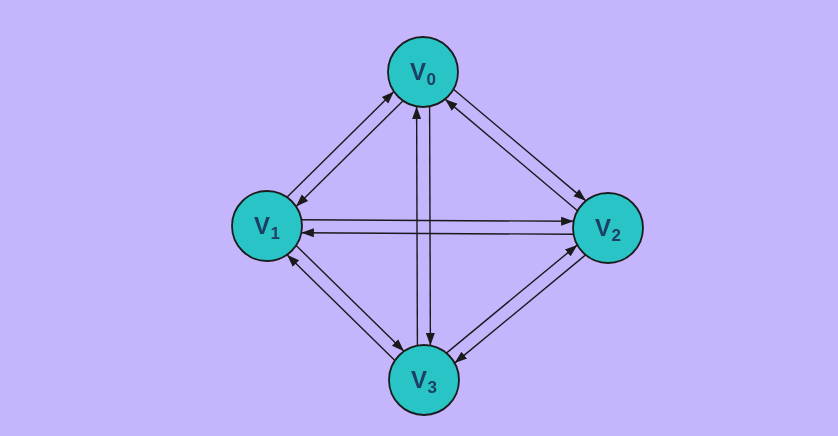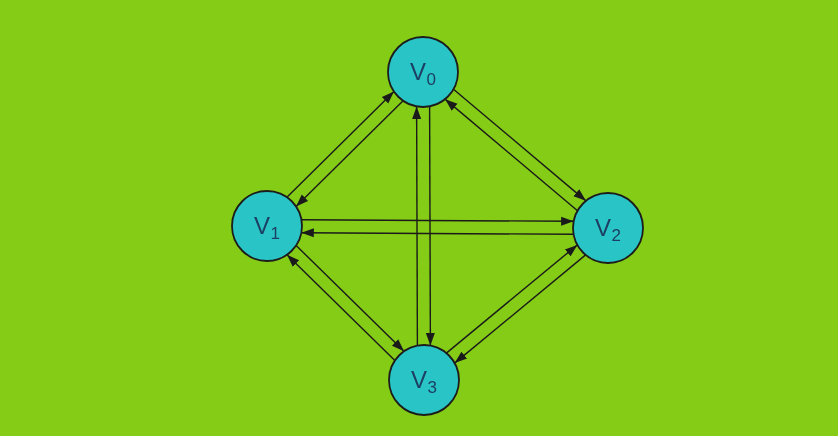--- a/index.html
+++ b/index.html
@@ -5,22 +5,23 @@
   html, body {
     margin: 0;
     padding: 0;
     background: #ffffff;
     font-family: "Liberation Sans", sans-serif;
   }
   .stage {
     position: relative;
     width: 838px;
     height: 436px;
-    background: #84cc16;
+    background: #c4b5fd;
     overflow: hidden;
+    font-weight: bold;
   }
   .stage svg {
     position: absolute;
     left: 0;
     top: 0;
     width: 838px;
     height: 436px;
     display: block;
   }
 </style>

